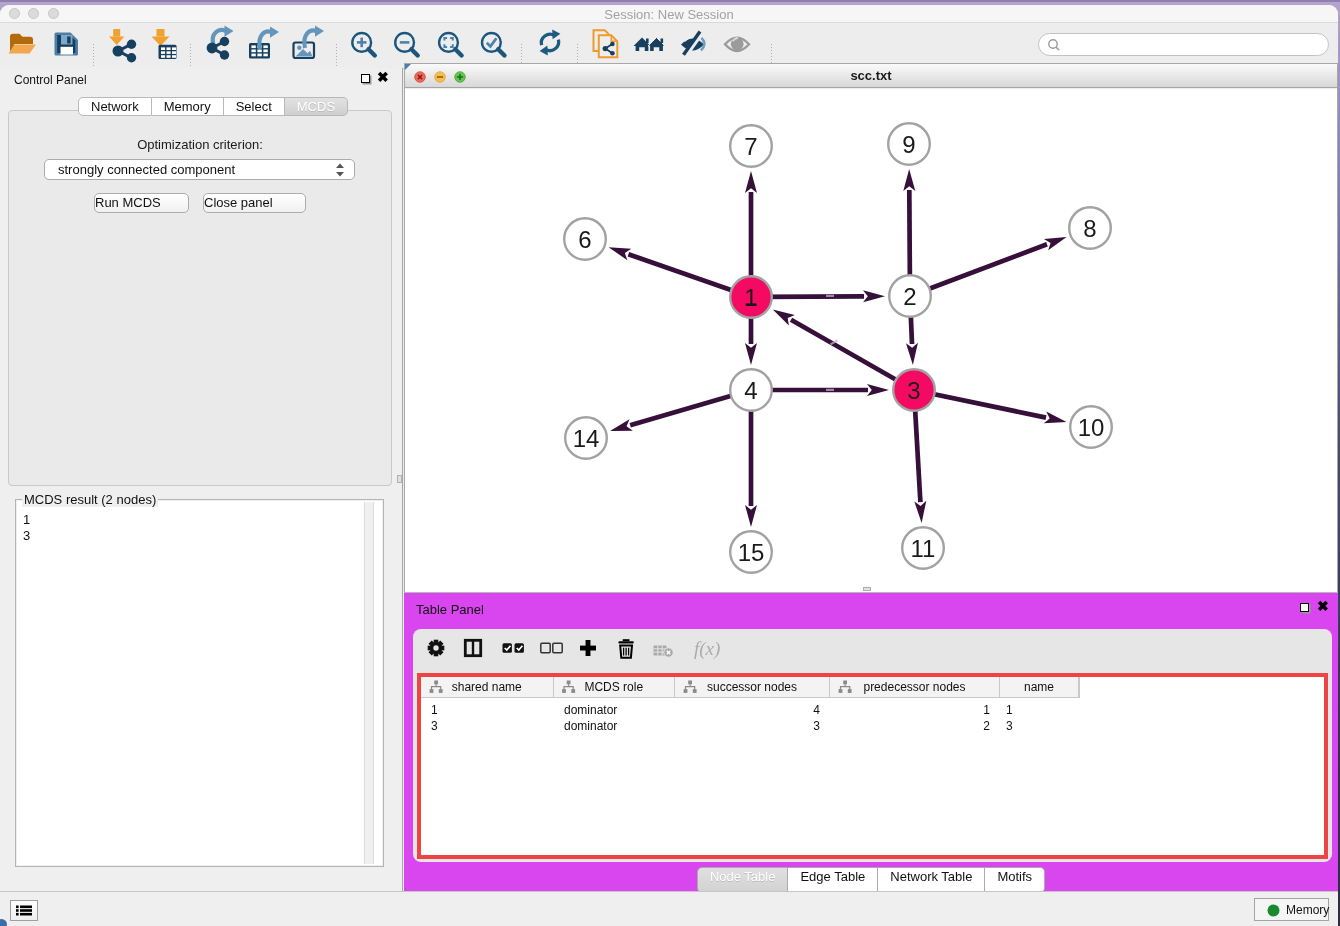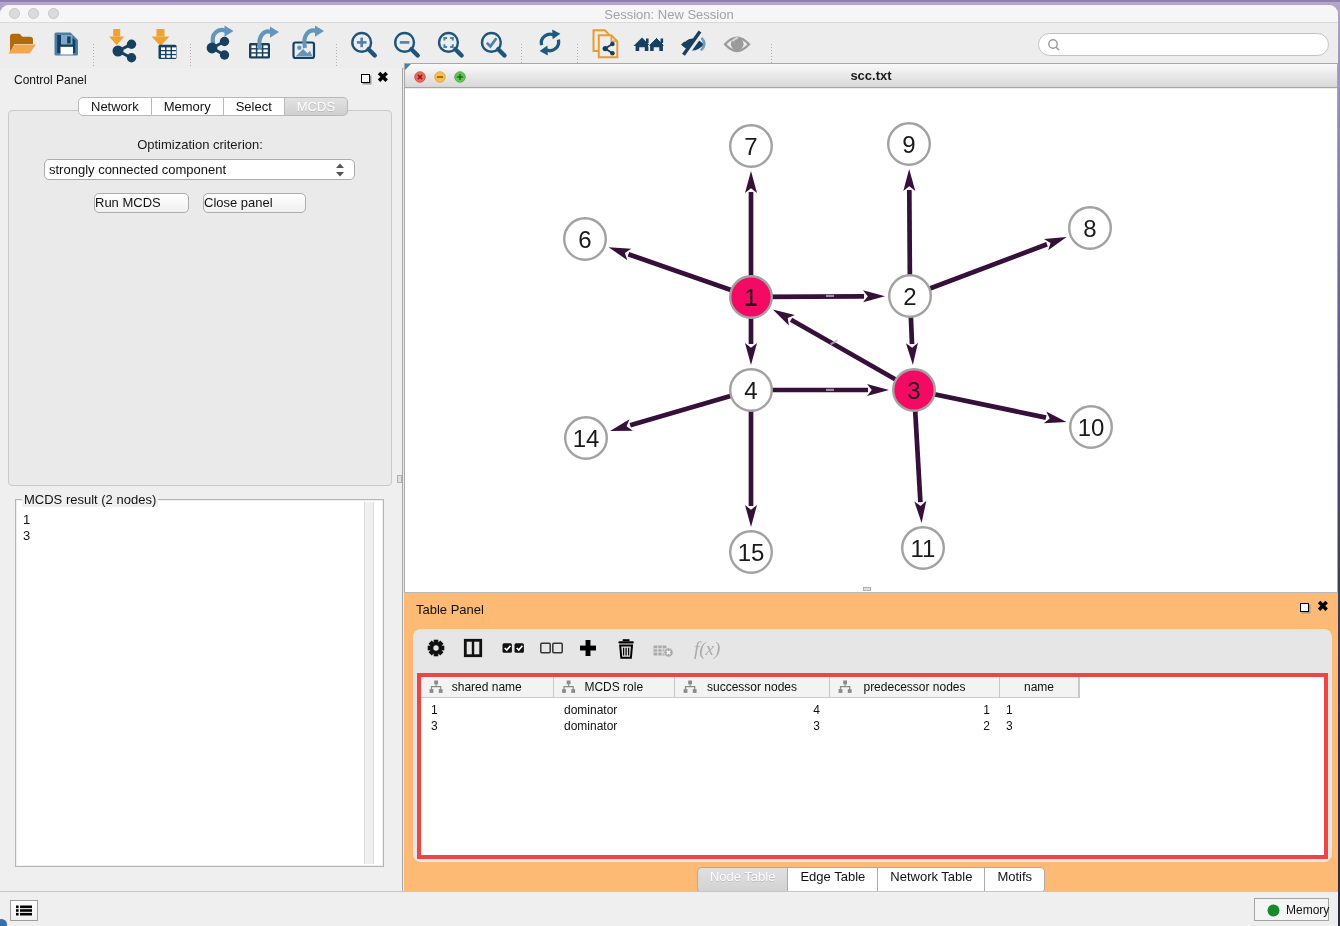--- a/index.html
+++ b/index.html
@@ -19,34 +19,34 @@
 #cpanel .ptitle { position:absolute; left:14px; top:5px; font-size:12px; color:#111; }
 .floatsq { position:absolute; width:9px; height:9px; border:1.5px solid #000; background:#fff; box-shadow:1.5px 1.5px 0 #9a9a9a; }
 .closex { position:absolute; font-size:14px; font-weight:bold; color:#000; line-height:10px; }
 .tabstrip { position:absolute; top:29px; height:19px; display:flex; }
 .tab { font-size:13px; color:#111; background:#fff; border:1px solid #b9b9b9; border-left:none; padding:0 12px; line-height:17px; text-align:center; }
 .tab.first { border-left:1px solid #b9b9b9; border-radius:5px 0 0 5px; }
 .tab.last { border-radius:0 5px 5px 0; }
 .tab.sel { background:linear-gradient(180deg,#e2e2e2,#cfcfcf); color:#fff; text-shadow:0 1px 0 #bbb; }
 #tabbox { position:absolute; left:8px; top:42px; width:384px; height:376px; border:1px solid #c9c9c9; border-radius:4px; background:#eaeaea; }
 #optlabel { position:absolute; left:0; top:69px; width:400px; text-align:center; font-size:13px; color:#1a1a1a; }
-#combo { position:absolute; left:44px; top:91px; width:311px; height:21px; background:#fff; border:1px solid #ababab; border-radius:5px; font-size:13px; line-height:19px; padding-left:4px; color:#111; }
+#combo { position:absolute; left:44px; top:91px; width:311px; height:21px; background:#fff; border:1px solid #ababab; border-radius:5px; font-size:13px; line-height:19px; padding-left:13px; color:#111; }
 .btn { position:absolute; top:125px; height:20px; background:linear-gradient(180deg,#ffffff,#f0f0f0); border:1px solid #adadad; border-radius:5px; font-size:13px; text-align:left; line-height:18px; color:#111; }
 #fieldset { position:absolute; left:15px; top:431px; width:369px; height:368px; border:1px solid #b5b5b5; }
 #fieldlegend { position:absolute; left:6px; top:-8px; background:#efefef; font-size:13px; color:#111; padding:0 2px; }
 #fieldwhite { position:absolute; left:1px; top:1px; right:1px; bottom:1px; background:#fff; font-size:13px; color:#111; padding:11px 0 0 6px; line-height:16px; }
 #fieldscroll { position:absolute; right:8px; top:1px; bottom:1px; width:10px; background:#f0f0f0; border-left:1px solid #dcdcdc; border-right:1px solid #dcdcdc; }
 
 #netwin { position:absolute; left:404px; top:58px; width:934px; height:529px; border:1px solid #a8a8a8; border-bottom:none; }
 #nettitle { position:absolute; left:0; top:0; width:100%; height:24px; background:linear-gradient(180deg,#fafafa,#d8d8d8); border-bottom:1px solid #a5a5a5; }
 #nettitle .txt { position:absolute; width:100%; text-align:center; top:4px; font-size:13px; font-weight:bold; color:#1a1a1a; }
 .mac { position:absolute; top:7px; width:12px; height:12px; } .mac svg { display:block; }
 #netcanvas { position:absolute; left:0; top:25px; width:932px; height:503px; background:#fff; }
 
-#tpanel { position:absolute; left:404px; top:587px; width:934px; height:299px; background:#fdba74; border-top:1px solid #b9b9b9; }
+#tpanel { position:absolute; left:404px; top:587px; width:934px; height:299px; background:#d946ef; border-top:1px solid #b9b9b9; }
 #tpanel .ptitle { position:absolute; left:12px; top:9px; font-size:13px; color:#111; }
 #tcontainer { position:absolute; left:9px; top:36px; width:919px; height:233px; background:#e6e6e6; border-radius:8px; }
 #ttable { position:absolute; left:13px; top:80px; width:911px; height:186px; background:#fff; border:4px solid #ef4444; }
 .thead { position:absolute; left:0; top:0; width:659px; height:21px; border-right:1px solid #c9c9c9; background:#f3f3f3; border-bottom:1px solid #c9c9c9; }
 .thcell { position:absolute; top:0; height:21px; border-right:1px solid #c9c9c9; font-size:12px; color:#111; text-align:center; line-height:21px; }
 .trow { position:absolute; font-size:12px; color:#111; height:16px; line-height:16px; }
 #btabs { position:absolute; left:0; top:274px; width:100%; text-align:center; }
 .btab { display:inline-block; font-size:13px; color:#111; background:#fff; border:1px solid #ababab; border-left:none; padding:0 12px; height:26px; line-height:17px; vertical-align:top; }
 .btab.first { border-left:1px solid #ababab; border-radius:5px 0 0 5px; }
 .btab.last { border-radius:0 5px 5px 0; }

